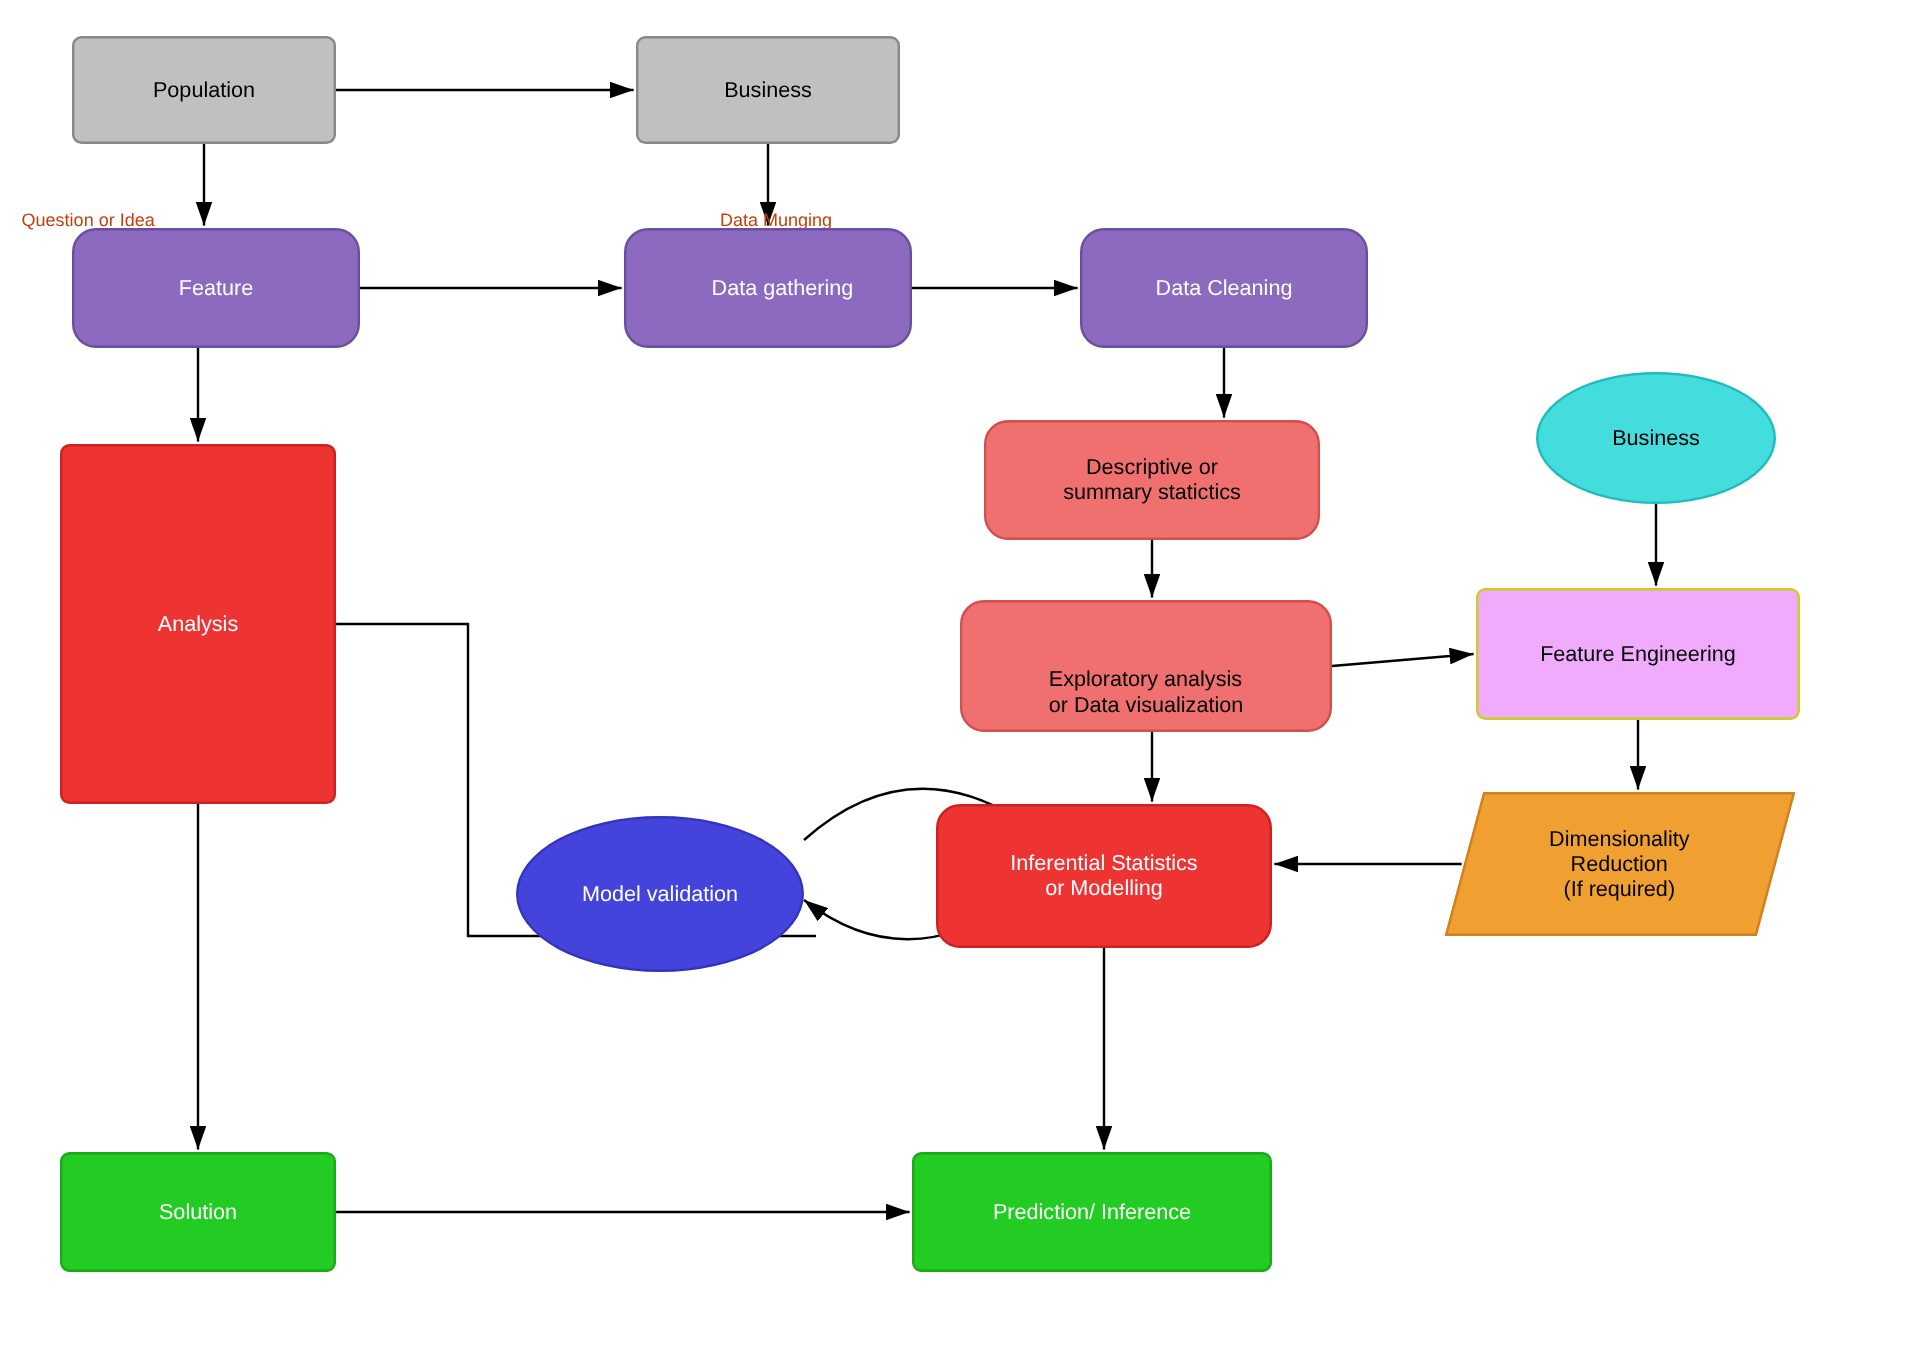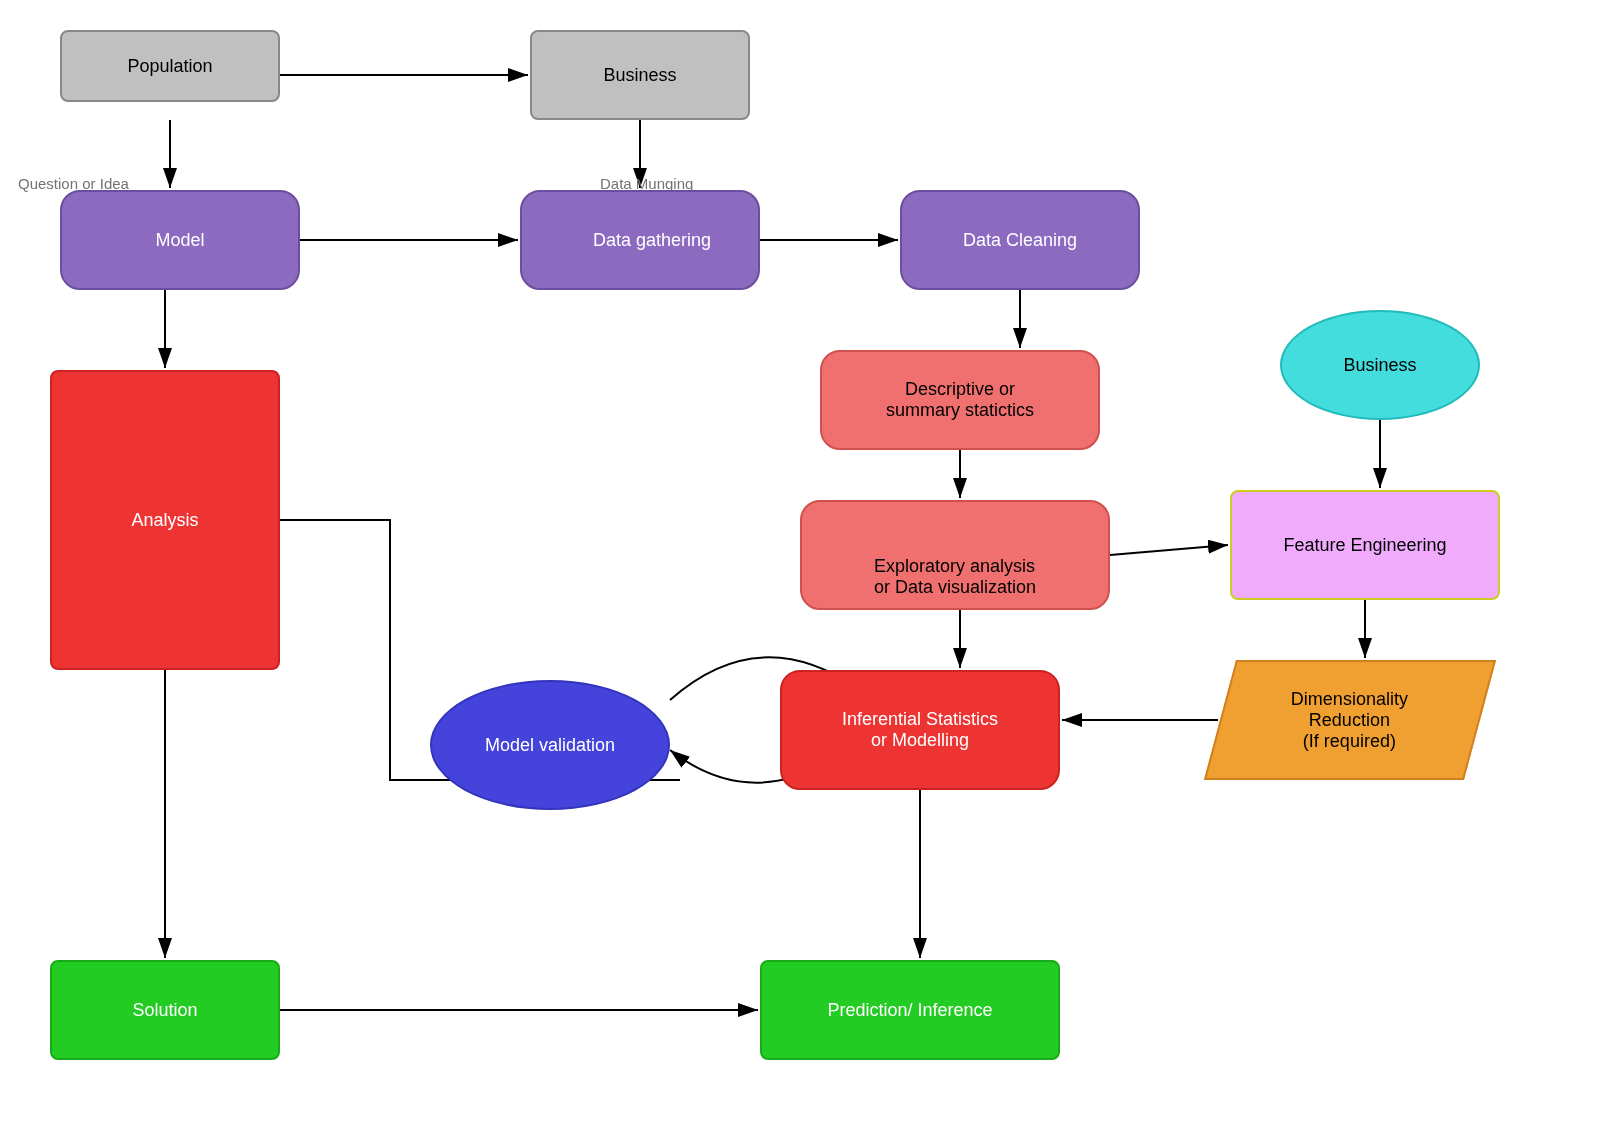--- a/index.html
+++ b/index.html
@@ -53,21 +53,21 @@
     svg.arrows {
       position: absolute;
       top: 0; left: 0;
       width: 1600px;
       height: 1142px;
       pointer-events: none;
     }
     .label-text {
       position: absolute;
       font-size: 15px;
-      color: #737373;
+      color: #c2410c;
     }
   </style>
 </head>
 <body>
 
 <div class="diagram-container">
 
   <svg class="arrows">
     <defs>
       <marker id="arrowhead" markerWidth="10" markerHeight="7" refX="10" refY="3.5" orient="auto">
@@ -114,30 +114,30 @@
 
     <line x1="920" y1="790" x2="920" y2="958" stroke="#000" stroke-width="2" marker-end="url(#arrowhead)"></line>
 
     <line x1="280" y1="1010" x2="758" y2="1010" stroke="#000" stroke-width="2" marker-end="url(#arrowhead)"></line>
 
   </svg>
 
   <div class="label-text" style="left:18px; top:175px;">Question or Idea</div>
   <div class="label-text" style="left:600px; top:175px;">Data Munging</div>
 
-  <div class="node node-rect color-gray" style="left:60px; top:30px; width:220px; height:72px;">
+  <div class="node node-rect color-gray" style="left:60px; top:30px; width:220px; height:90px;">
     <span>Population</span>
   </div>
 
   <div class="node node-rect color-gray" style="left:530px; top:30px; width:220px; height:90px;">
     <span>Business</span>
   </div>
 
   <div class="node node-rounded color-purple" style="left:60px; top:190px; width:240px; height:100px;">
-    <span>Model</span>
+    <span>Feature</span>
   </div>
 
   <div class="node node-rounded color-purple" style="left:520px; top:190px; width:240px; height:100px;padding-left:24px;">
     <span>Data gathering</span>
   </div>
 
   <div class="node node-rounded color-purple" style="left:900px; top:190px; width:240px; height:100px;">
     <span>Data Cleaning</span>
   </div>
 

